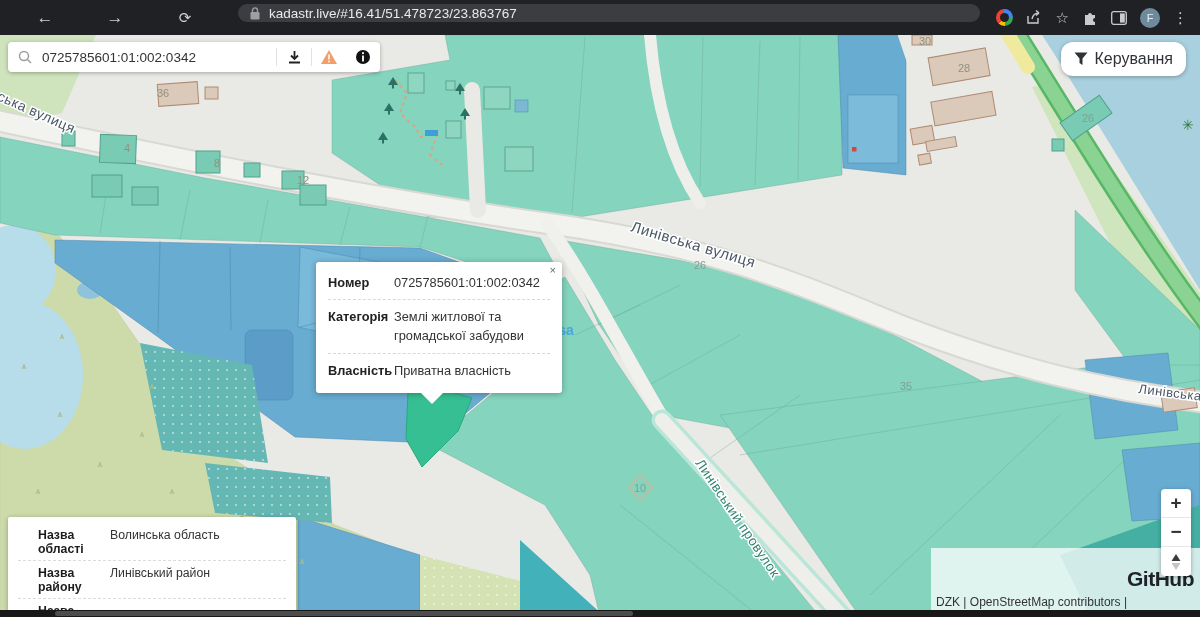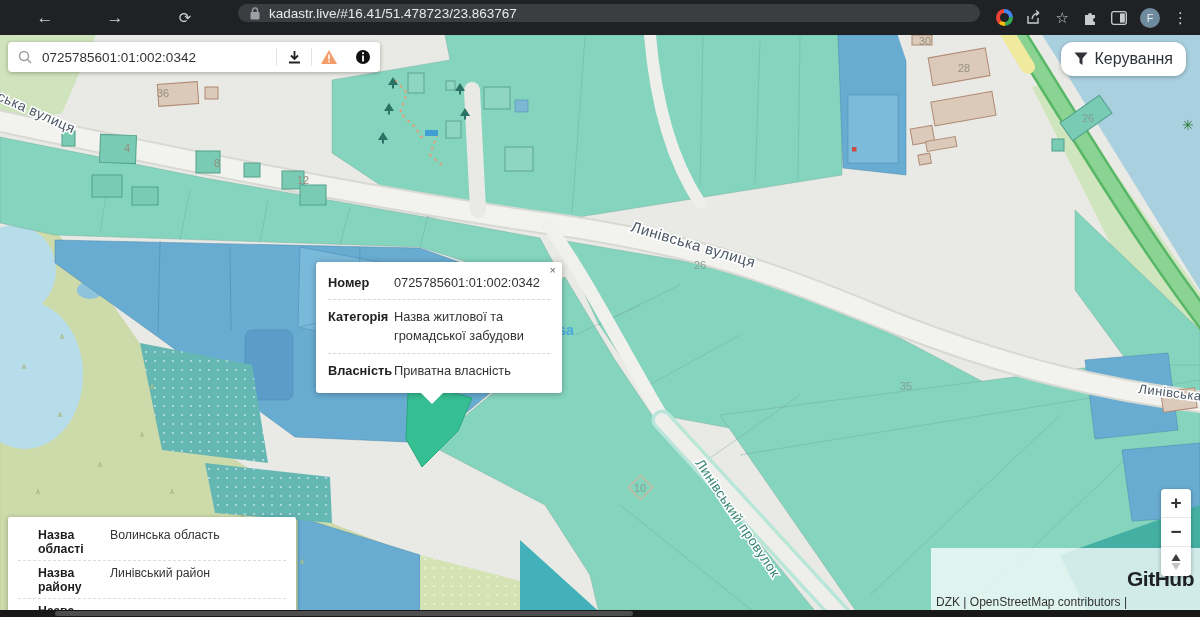--- a/index.html
+++ b/index.html
@@ -340,21 +340,21 @@
 
     
     <div class="popup">
       <span class="popup-close">×</span>
       <div class="p-row">
         <b>Номер</b>
         <span>0725785601:01:002:0342</span>
       </div>
       <div class="p-row">
         <b>Категорія</b>
-        <span>Назва житлової та громадської забудови</span>
+        <span>Землі житлової та громадської забудови</span>
       </div>
       <div class="p-row">
         <b>Власність</b>
         <span>Приватна власність</span>
       </div>
     </div>
 
     
     <div class="info-panel">
       <div class="i-row">

